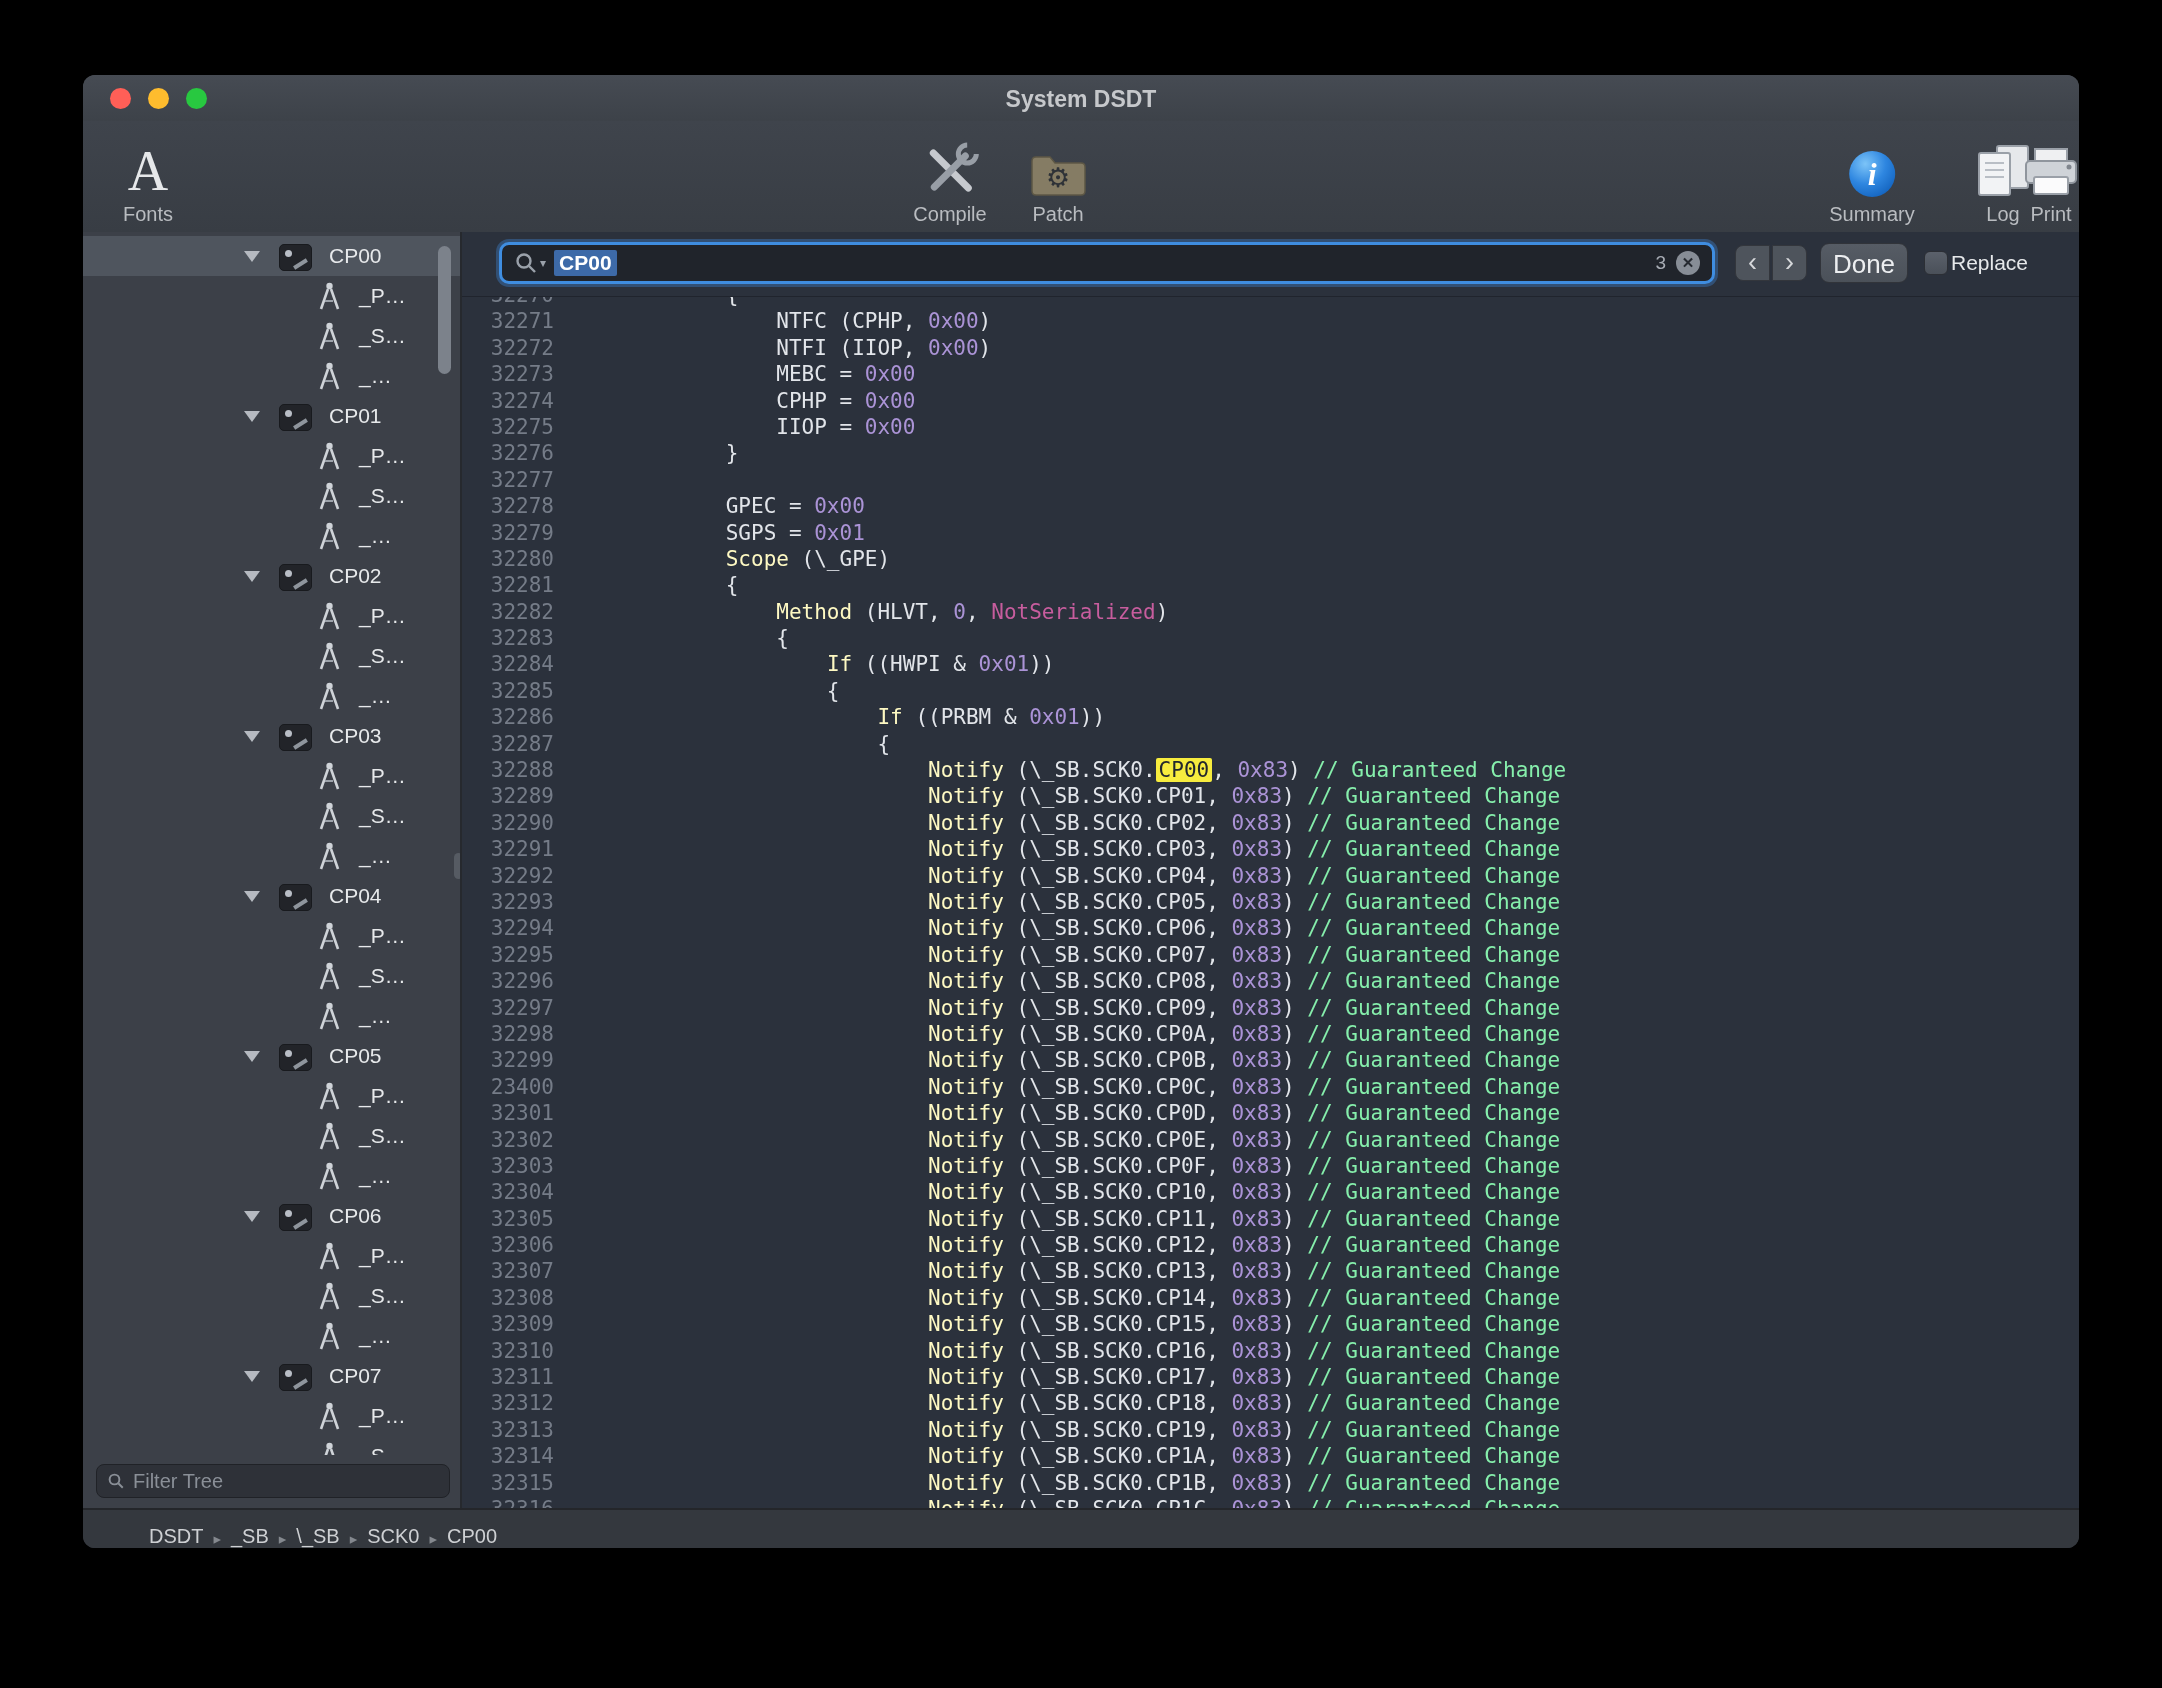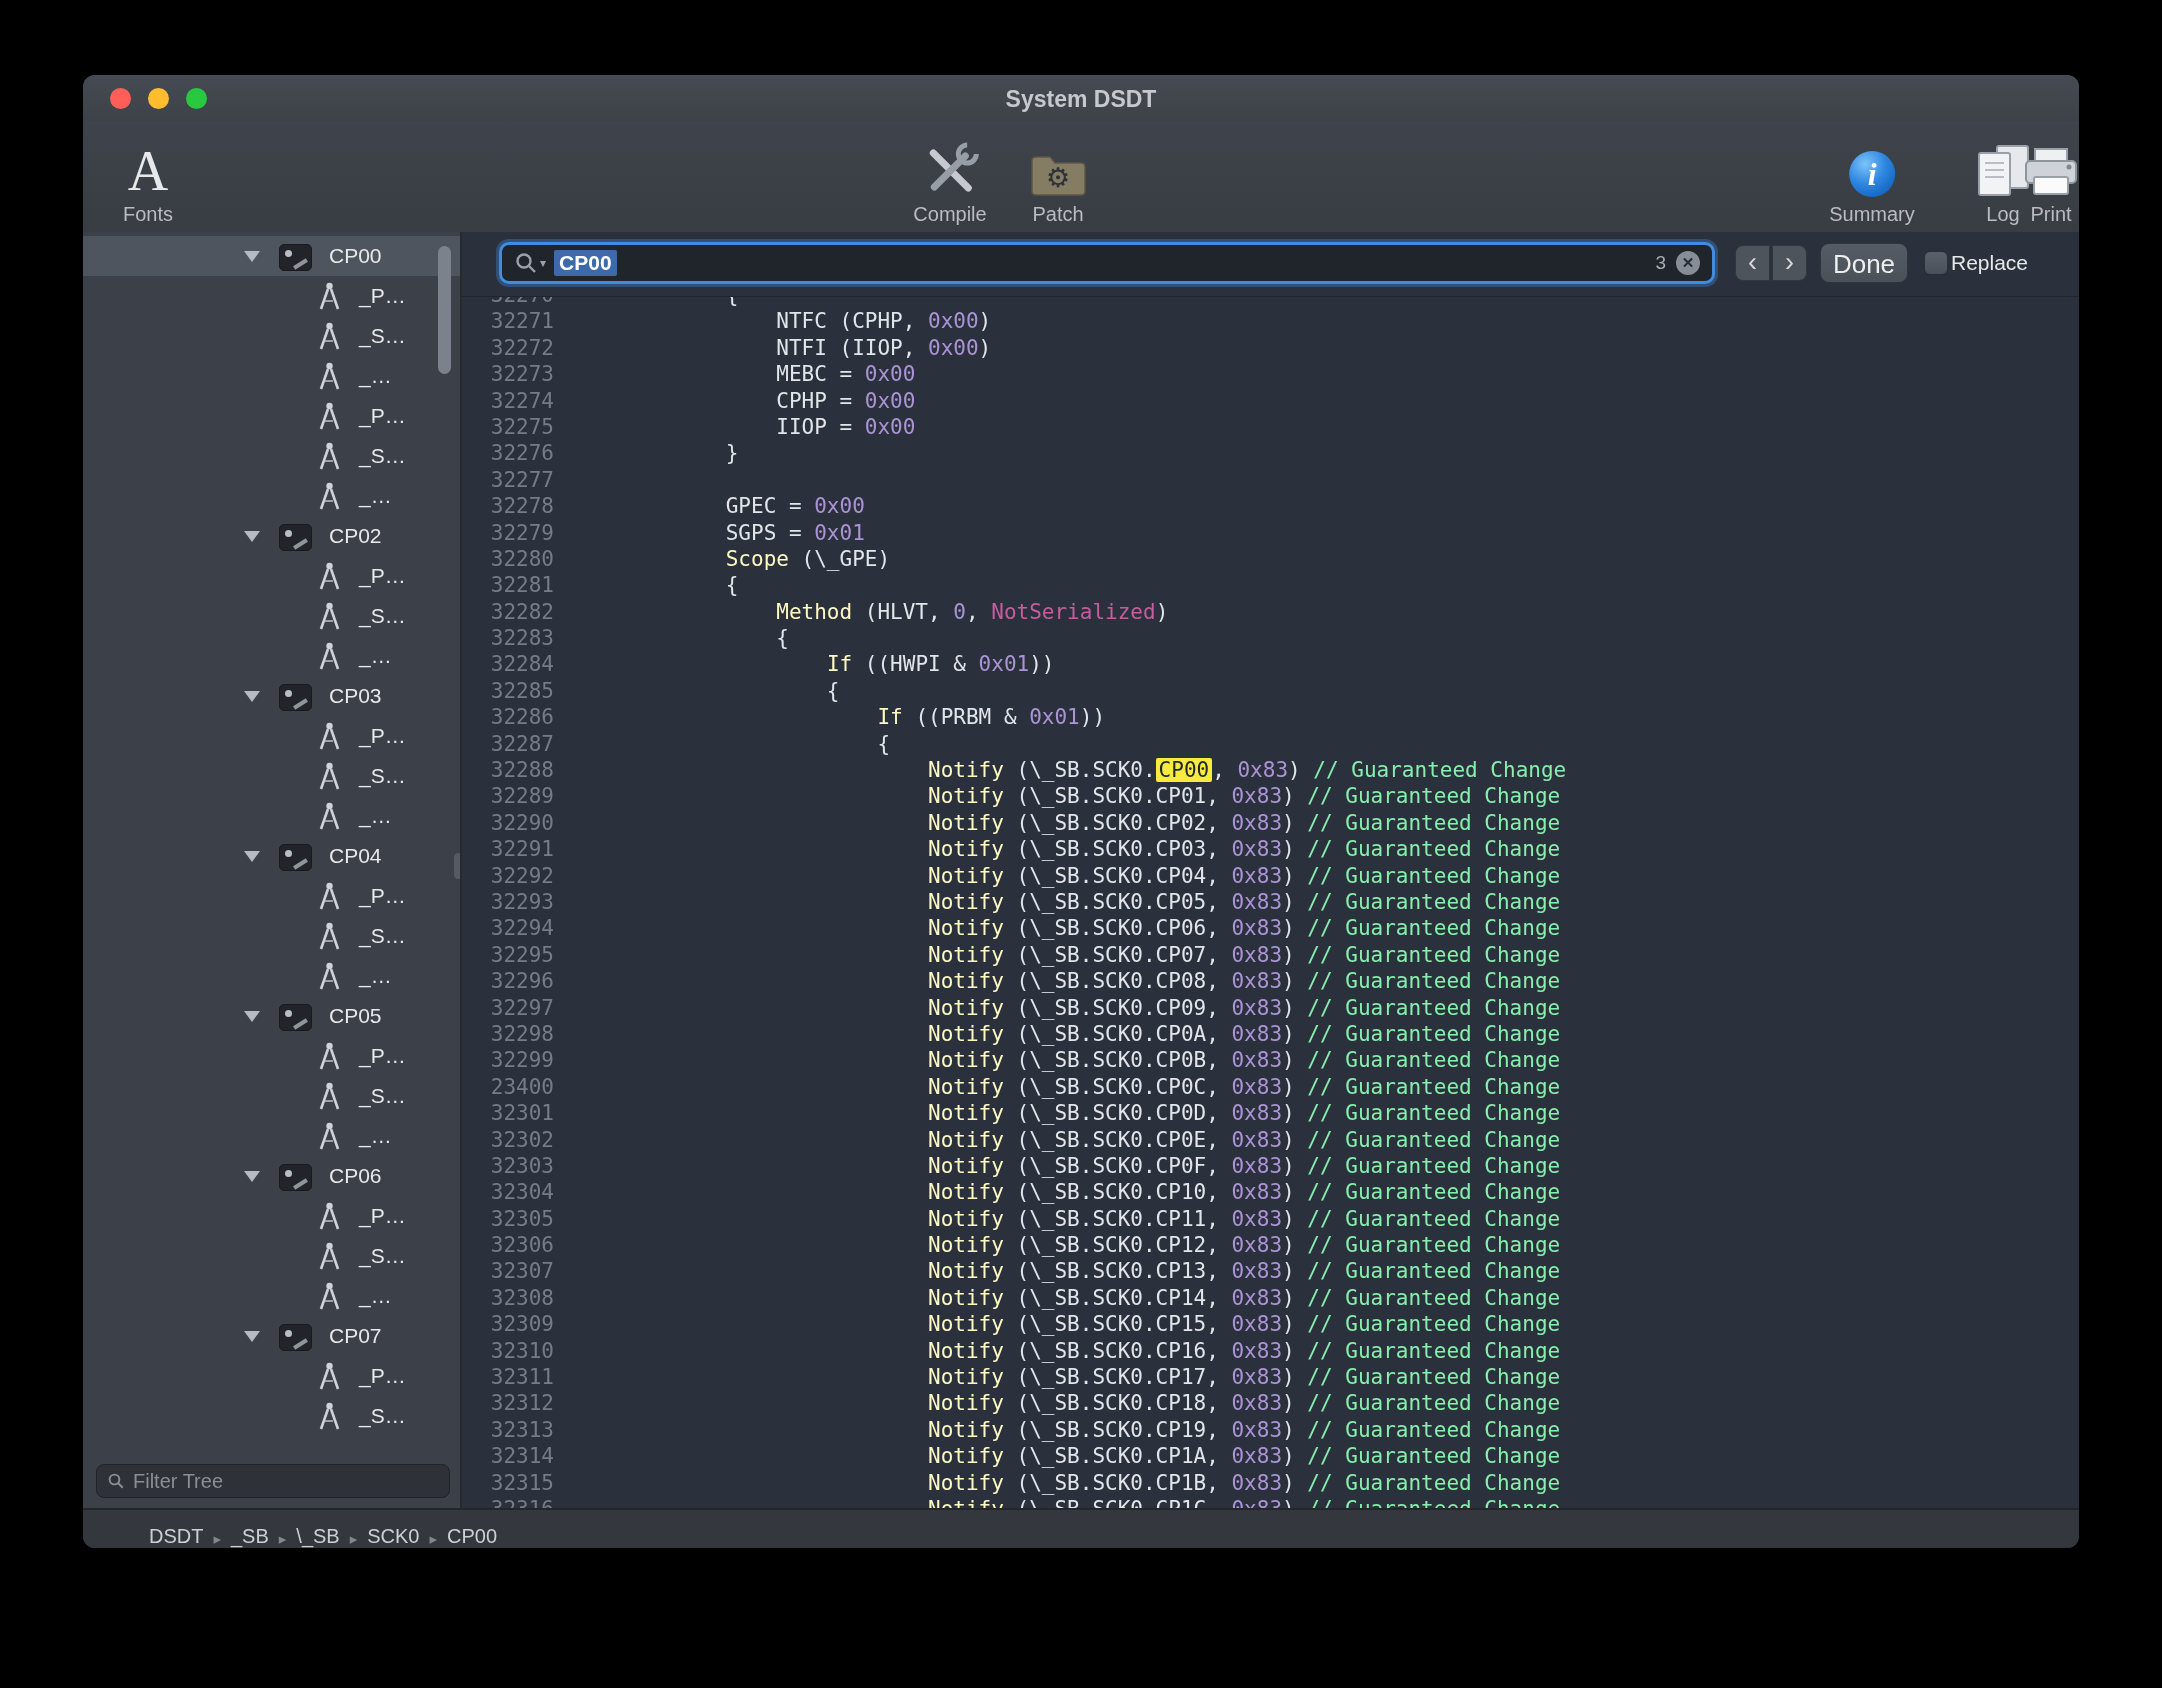--- a/index.html
+++ b/index.html
@@ -210,20 +210,28 @@
           <span class="tree-label">_S…</span>
         </div>
         <div class="tree-row child">
           <span class="method-icon"><svg width="27" height="31" viewBox="0 0 27 31">
               <circle cx="13.5" cy="5" r="3.2" fill="#cfd3d8"></circle>
               <line x1="12" y1="8" x2="5" y2="28" stroke="#cfd3d8" stroke-width="2.6"></line>
               <line x1="15" y1="8" x2="22" y2="28" stroke="#cfd3d8" stroke-width="2.6"></line>
               <line x1="9" y1="20" x2="17" y2="20" stroke="#9ba1a9" stroke-width="2"></line>
             </svg></span>
           <span class="tree-label">_…</span>
+        </div>
+        <div class="tree-row parent">
+          <span class="disclosure"></span>
+          <span class="scope-icon">
+            <span class="dot"></span>
+            <span class="slash"></span>
+          </span>
+          <span class="tree-label">CP01</span>
         </div>
         <div class="tree-row child">
           <span class="method-icon"><svg width="27" height="31" viewBox="0 0 27 31">
               <circle cx="13.5" cy="5" r="3.2" fill="#cfd3d8"></circle>
               <line x1="12" y1="8" x2="5" y2="28" stroke="#cfd3d8" stroke-width="2.6"></line>
               <line x1="15" y1="8" x2="22" y2="28" stroke="#cfd3d8" stroke-width="2.6"></line>
               <line x1="9" y1="20" x2="17" y2="20" stroke="#9ba1a9" stroke-width="2"></line>
             </svg></span>
           <span class="tree-label">_P…</span>
         </div>

